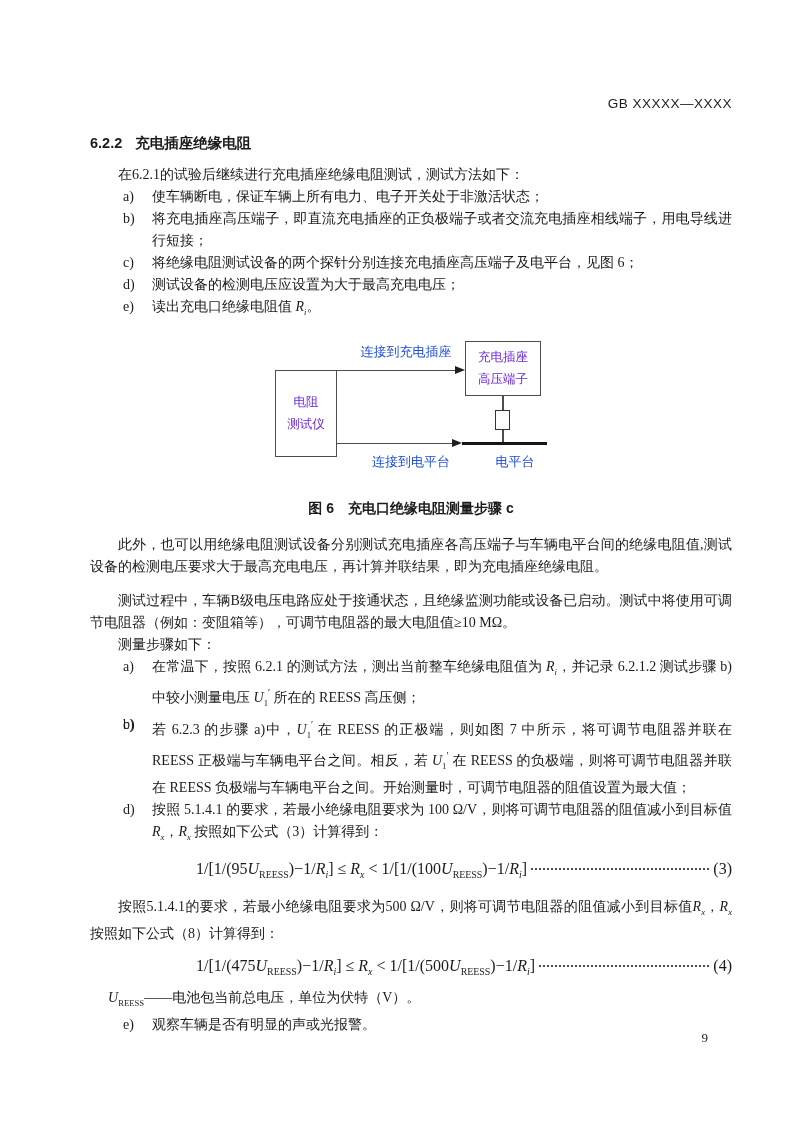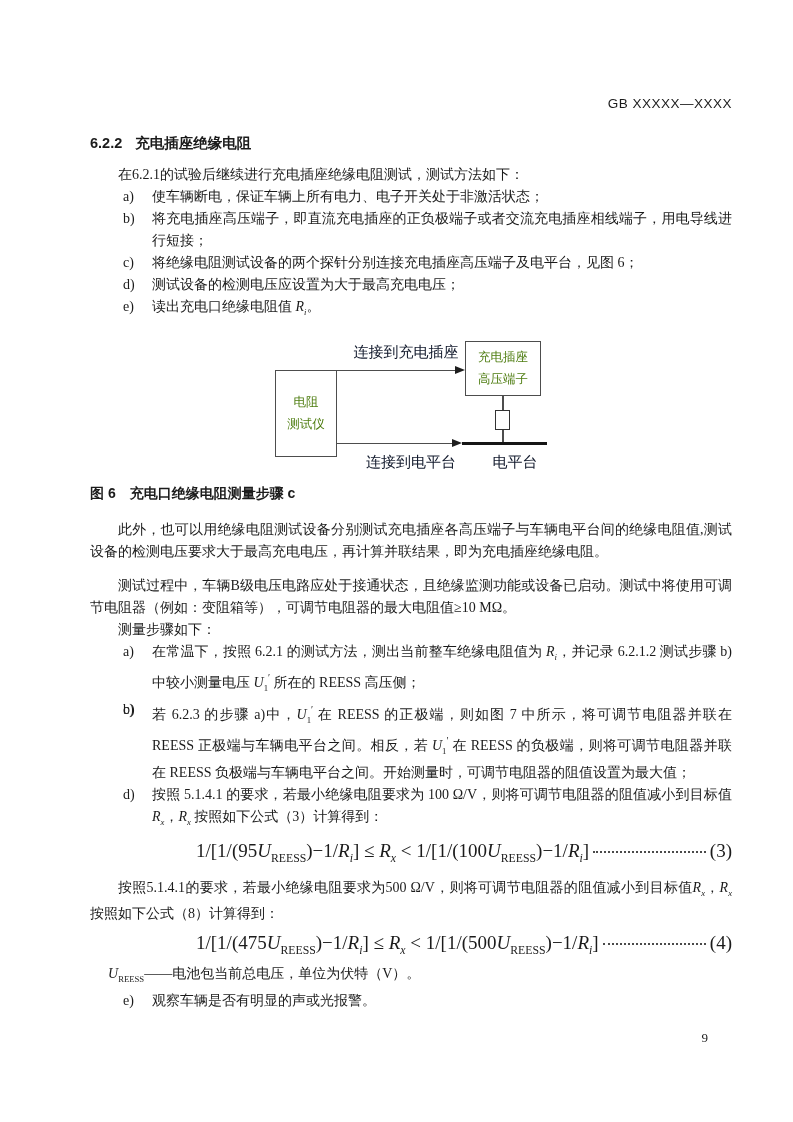--- a/index.html
+++ b/index.html
@@ -51,53 +51,53 @@
   
   .fig { position: relative; height: 150px; margin-top: 6px; }
   .fbox {
     position: absolute;
     border: 1px solid #4d4d4d;
     background: #fff;
     display: flex; flex-direction: column;
     align-items: center; justify-content: center;
     gap: 10px;
     font-size: 12.5px; line-height: 1;
-    color: #4d7c0f;
+    color: #6d28d9;
   }
   .fbox.tester { left: 185px; top: 41px; width: 62px; height: 87px; }
   .fbox.socket { left: 375px; top: 12px; width: 76px; height: 55px; }
   .hline { position: absolute; background: #4d4d4d; height: 1.5px; }
   .hline.topline { left: 247px; top: 41px; width: 122px; }
   .hline.botline { left: 247px; top: 114px; width: 120px; }
   .arrowhead {
     position: absolute; width: 0; height: 0;
     border-top: 4.5px solid transparent;
     border-bottom: 4.5px solid transparent;
     border-left: 10px solid #1e1e1e;
   }
   .arrowhead.top { left: 365px; top: 37.5px; }
   .arrowhead.bot { left: 362px; top: 110.5px; }
   .platform-line { position: absolute; left: 372px; top: 113px; width: 85px; height: 3.5px; background: #151515; }
   .vline { position: absolute; left: 412px; top: 67px; width: 1.5px; height: 48px; background: #4d4d4d; }
   .resistor { position: absolute; left: 405px; top: 81px; width: 15px; height: 20px; border: 1.5px solid #333; background: #fff; }
-  .flabel { position: absolute; font-size: 15px; color: #0f172a; text-align: center; }
+  .flabel { position: absolute; font-size: 13px; color: #1d4ed8; text-align: center; }
   .flabel.top { left: 250px; top: 14px; width: 132px; }
   .flabel.bot { left: 255px; top: 124px; width: 132px; }
   .flabel.plat { left: 385px; top: 124px; width: 80px; text-align: center; }
   .caption {
-    margin-top: 6px;
-    text-align: left;
+    margin-top: 21px;
+    text-align: center;
     font-family: "Liberation Sans", "DejaVu Sans", sans-serif;
     font-weight: bold;
     font-size: 14px;
     line-height: 17px;
   }
 
   
-  .formula-row { display: flex; align-items: baseline; line-height: 25px; margin-top: 5px; font-size: 19px; }
+  .formula-row { display: flex; align-items: baseline; line-height: 31px; margin-top: 5px; font-size: 16px; }
   .formula { margin-left: 106px; font-family: "Liberation Serif", serif; white-space: nowrap; }
   .leader { flex: 1; border-bottom: 2px dotted #4a4a4a; margin: 0 4px; transform: translateY(-4px); }
   .fnum { font-family: "Liberation Serif", serif; }
 
   .where-label { margin-top: 9px; padding-left: 18px; line-height: 22px; }
   .where-line { padding-left: 18px; line-height: 22px; }
 
   .pagenum {
     position: absolute;
     right: 85px; bottom: 77px;

